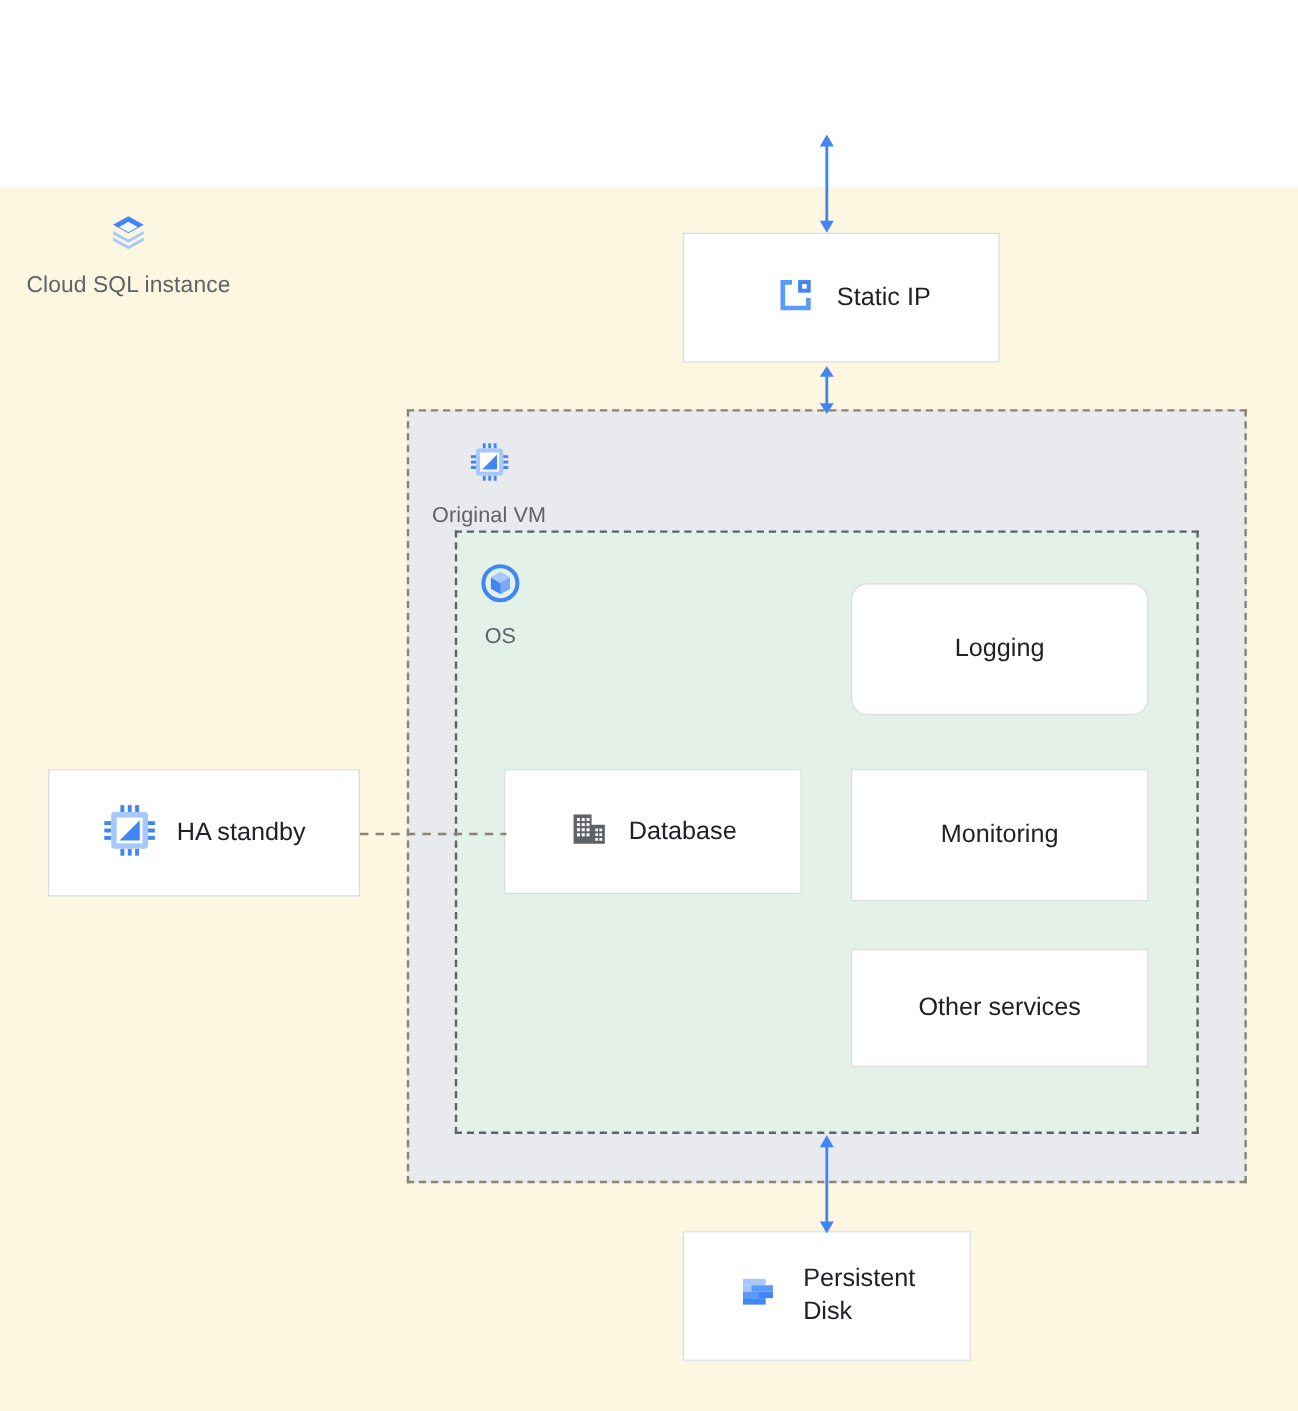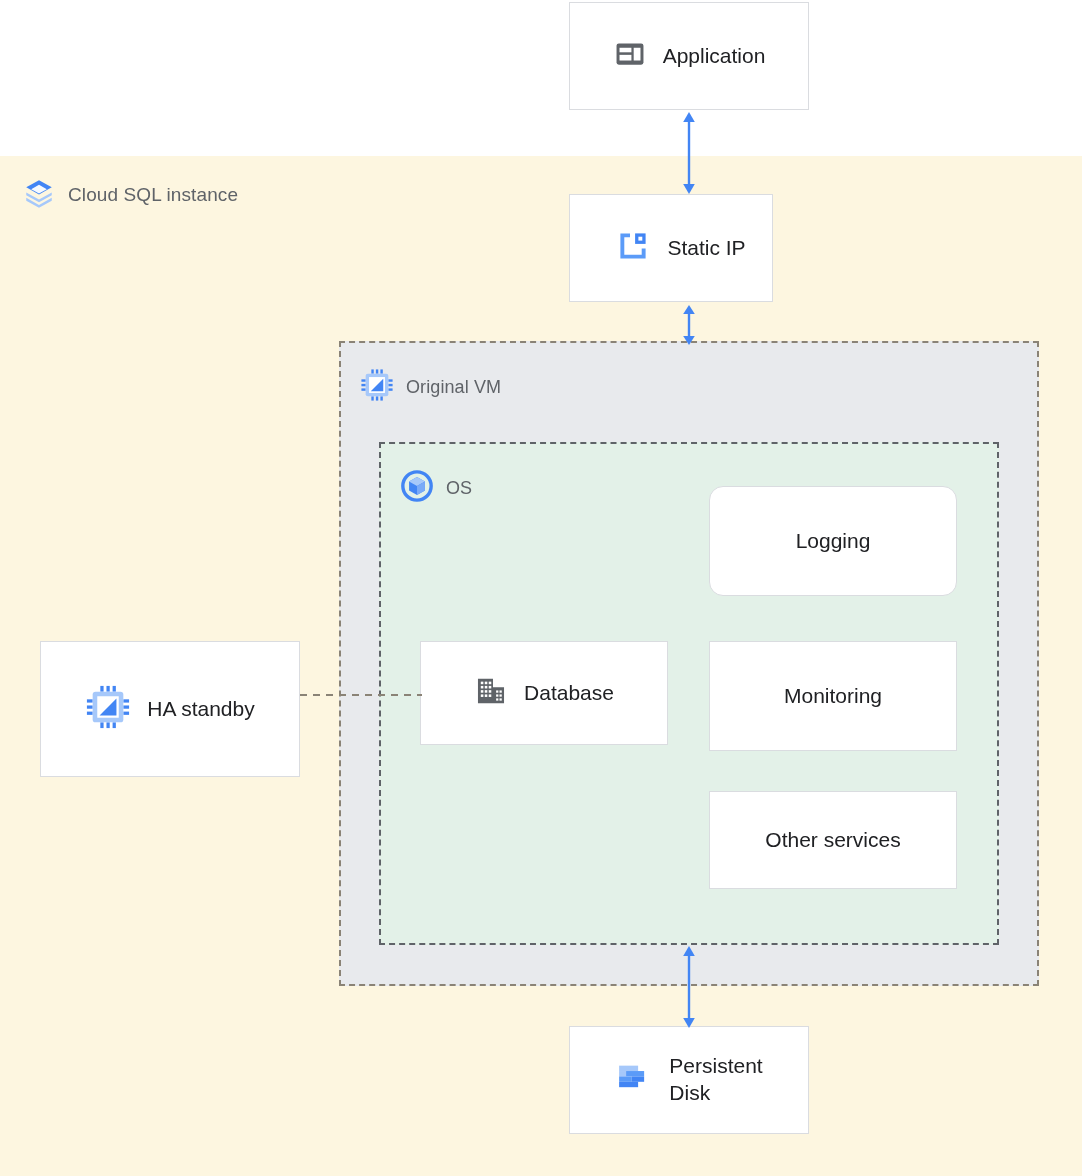--- a/index.html
+++ b/index.html
@@ -26,20 +26,21 @@
     top: 156px;
     width: 1082px;
     height: 1020px;
     background: #fdf6e0;
   }
   .region-label {
     position: absolute;
     display: flex;
     align-items: center;
     gap: 12px;
+    flex-direction: column;
   }
   .region-label .label-text {
     font-size: 19px;
     color: #5f6368;
     letter-spacing: .1px;
     white-space: nowrap;
   }
   #cloudsql-label { left: 22px; top: 176px; }
 
   .vm-region {
@@ -81,22 +82,22 @@
   }
   .node .node-label {
     font-size: 21px;
     color: #202124;
     line-height: 1.28;
     white-space: pre-line;
   }
   .node.centered-text { justify-content: center; }
 
   #node-application { left: 569px; top: 2px;    width: 240px; height: 108px; }
-  #node-staticip    { left: 569px; top: 194px;  width: 204px; height: 108px; padding-left: 19px; }
-  #node-hastandby   { left: 40px;  top: 641px;  width: 260px; height: 136px; text-align: center; }
+  #node-staticip    { left: 569px; top: 194px;  width: 264px; height: 108px; padding-left: 19px; }
+  #node-hastandby   { left: 40px;  top: 641px;  width: 260px; height: 106px; text-align: center; }
   #node-database    { left: 420px; top: 641px;  width: 248px; height: 104px; }
   #node-logging     { left: 709px; top: 486px;  width: 248px; height: 110px; border-radius: 14px; }
   #node-monitoring  { left: 709px; top: 641px;  width: 248px; height: 110px; }
   #node-otherservices { left: 709px; top: 791px; width: 248px; height: 98px; }
   #node-persistentdisk { left: 569px; top: 1026px; width: 240px; height: 108px; }
   #node-persistentdisk .node-label { text-align: left; }
 
   
   .icon { flex: 0 0 auto; display: block; }
 
@@ -157,31 +158,20 @@
       <svg width="34" height="34" viewBox="0 0 24 24">
         <circle cx="12" cy="12" r="10" fill="none" stroke="#4285f4" stroke-width="2.4"></circle>
         <path d="M12 5.6 L17.6 8.8 L17.6 15.2 L12 18.4 L6.4 15.2 L6.4 8.8 Z" fill="#4285f4"></path>
         <path d="M12 5.6 L17.6 8.8 L12 12 L6.4 8.8 Z" fill="#a6c8fa"></path>
         <path d="M12 12 L17.6 8.8 L17.6 15.2 L12 18.4 Z" fill="#7aaaf7"></path>
       </svg>
     </span>
     <span class="label-text">OS</span>
   </div>
 
-  <div class="node" id="node-application">
-    <span class="icon">
-      <svg width="34" height="34" viewBox="0 0 24 24">
-        <rect x="2.5" y="4.5" width="19" height="15" rx="1.6" fill="#5f6368"></rect>
-        <rect x="4.6" y="7.6" width="8.4" height="3.2" fill="#ffffff"></rect>
-        <rect x="4.6" y="12.6" width="8.4" height="4.0" fill="#ffffff"></rect>
-        <rect x="14.6" y="7.6" width="4.8" height="9.0" fill="#ffffff"></rect>
-      </svg>
-    </span>
-    <span class="node-label">Application</span>
-  </div>
 
   <div class="node" id="node-staticip">
     <span class="icon">
       <svg width="36" height="36" viewBox="0 0 24 24">
         <path d="M3.6 3.6 L10 3.6 L10 6.2 L6.2 6.2 L6.2 17.8 L17.8 17.8 L17.8 13.6 L20.4 13.6 L20.4 20.4 L3.6 20.4 Z" fill="#5b9bf8"></path>
         <rect x="13.4" y="3.6" width="7" height="7" fill="#4285f4"></rect>
         <rect x="15.6" y="5.8" width="2.6" height="2.6" fill="#ffffff"></rect>
       </svg>
     </span>
     <span class="node-label">Static IP</span>

